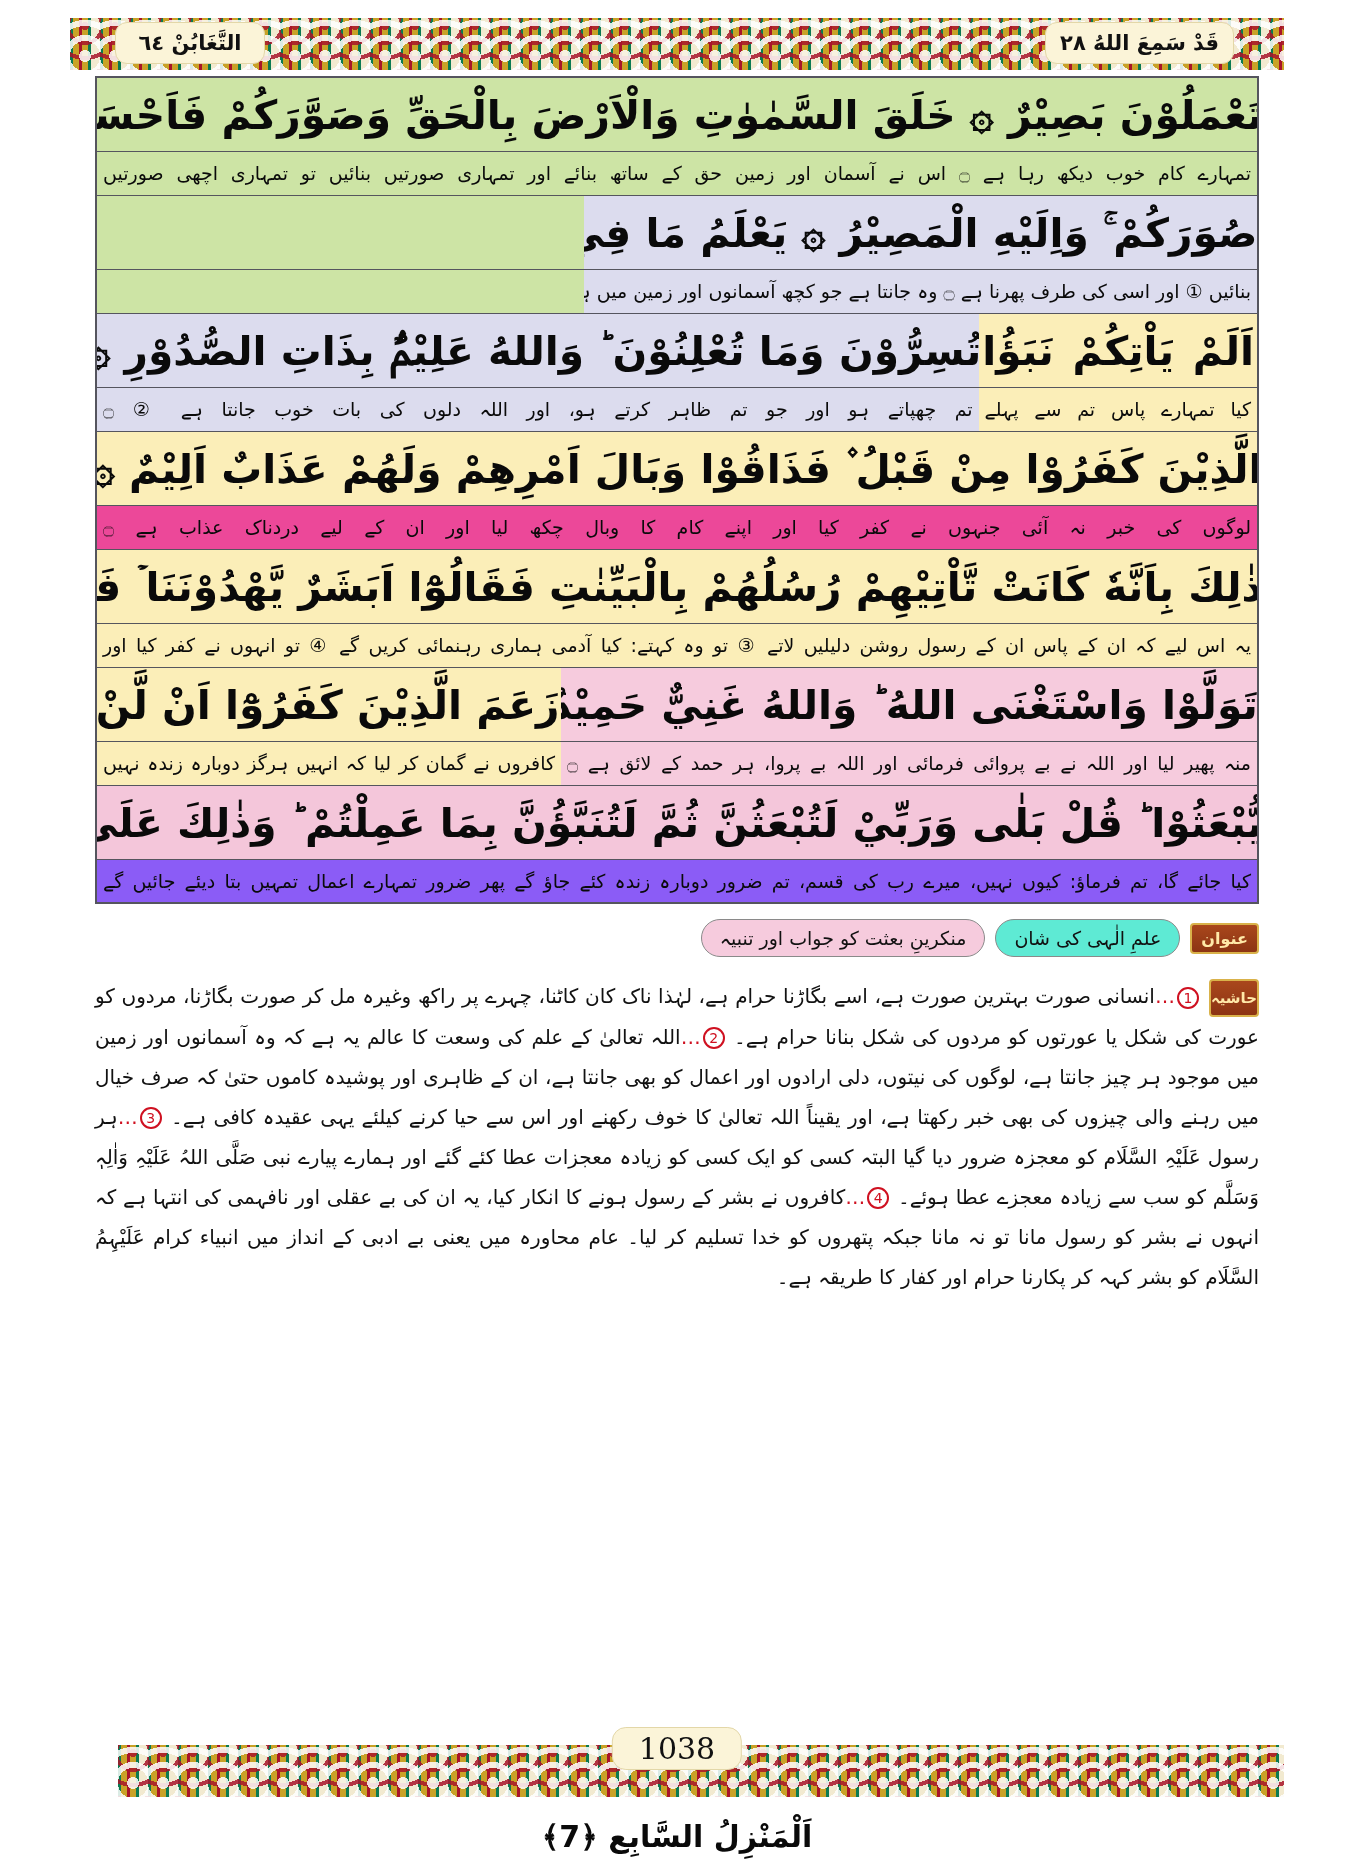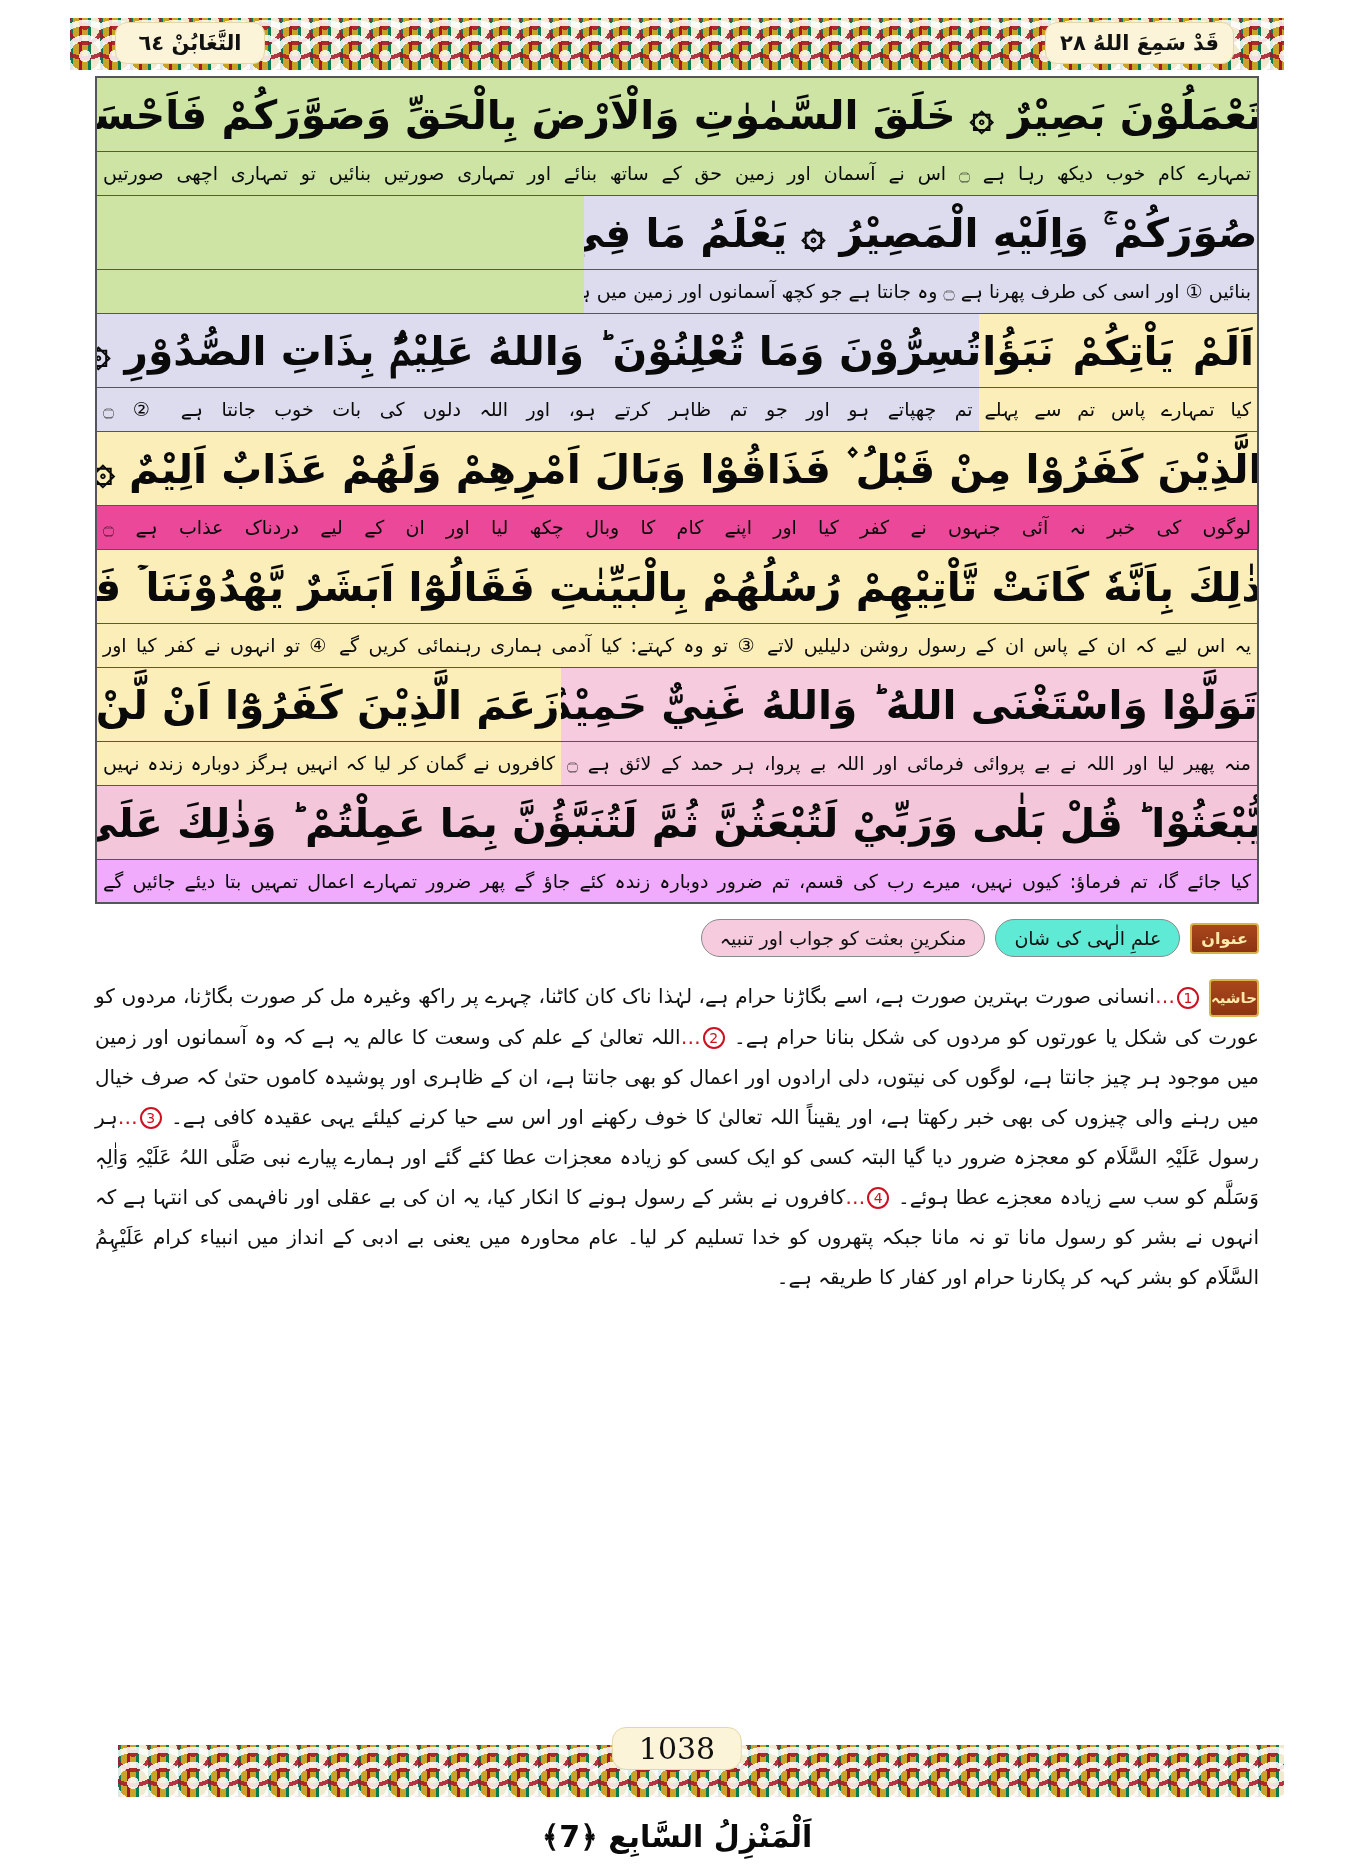--- a/index.html
+++ b/index.html
@@ -311,21 +311,21 @@
         <div class="seg" style="width: 40%; background: rgb(251, 238, 184);">
           <div class="ur-text">کافروں نے گمان کر لیا کہ انہیں ہرگز دوبارہ زندہ نہیں</div>
         </div>
       </div>
       <div class="verse-row ar-row">
         <div class="seg" style="width: 100%; background: rgb(244, 198, 218);">
           <div class="ar-text">يُّبْعَثُوْا ؕ قُلْ بَلٰى وَرَبِّيْ لَتُبْعَثُنَّ ثُمَّ لَتُنَبَّؤُنَّ بِمَا عَمِلْتُمْ ؕ وَذٰلِكَ عَلَى اللهِ</div>
         </div>
       </div>
       <div class="verse-row ur-row">
-        <div class="seg" style="width: 100%; background: #f0abfc;">
+        <div class="seg" style="width: 100%; background: #8b5cf6;">
           <div class="ur-text">کیا جائے گا، تم فرماؤ: کیوں نہیں، میرے رب کی قسم، تم ضرور دوبارہ زندہ کئے جاؤ گے پھر ضرور تمہارے اعمال تمہیں بتا دیئے جائیں گے</div>
         </div>
       </div>
     </div>
 
   <div class="topic-bar" id="topic-bar">
     <div class="unwan-tag">عنوان</div>
   <div class="pill" style="background: #5eead4;">علمِ الٰہی کی شان</div>
       <div class="pill" style="background: rgb(246, 203, 221);">منکرینِ بعثت کو جواب اور تنبیہ</div>
     </div>

